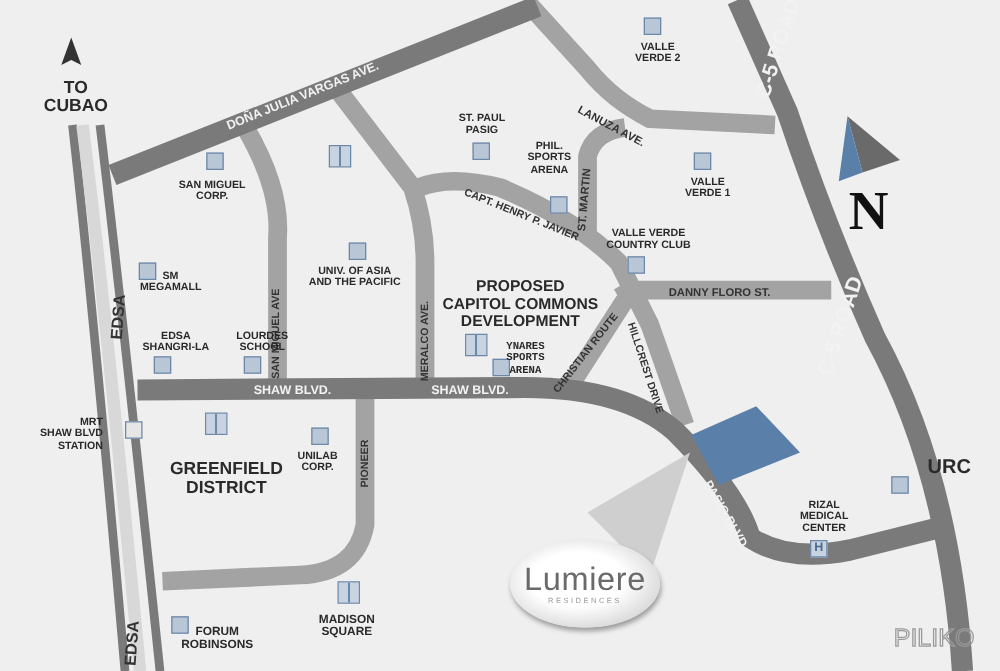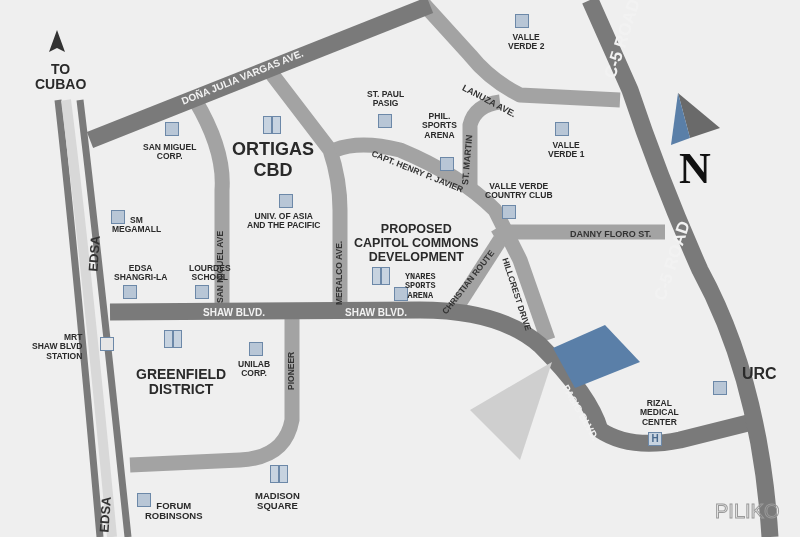--- a/index.html
+++ b/index.html
@@ -72,34 +72,30 @@
   </div>
 
   <div class="road-lbl" style="left:182px;top:96px;transform:rotate(-22deg);">DOÑA JULIA VARGAS AVE.</div>
   <div class="road-lbl big" style="left:610px;top:68px;transform:rotate(-72deg);">C-5 ROAD</div>
   <div class="road-lbl big" style="left:660px;top:290px;transform:rotate(-72deg);">C-5 ROAD</div>
   <div class="road-lbl" style="left:93px;top:264px;transform:rotate(-86deg);font-size:13px;color:#333;">EDSA</div>
   <div class="road-lbl" style="left:104px;top:525px;transform:rotate(-86deg);font-size:13px;color:#333;">EDSA</div>
   <div class="road-lbl" style="left:463px;top:82px;transform:rotate(28deg);color:#333;font-size:9px;">LANUZA AVE.</div>
   <div class="road-lbl" style="left:465px;top:180px;transform:rotate(-85deg);color:#333;font-size:9px;">ST. MARTIN</div>
   <div class="road-lbl" style="left:372px;top:148px;transform:rotate(22deg);color:#333;font-size:8.5px;">CAPT. HENRY P. JAVIER</div>
-  <div class="road-lbl" style="left:535px;top:229px;color:#333;font-size:9px;margin-left:35px;">DANNY FLORO ST.</div>
+  <div class="road-lbl" style="left:535px;top:229px;color:#333;font-size:9px;">DANNY FLORO ST.</div>
   <div class="road-lbl" style="left:444px;top:308px;transform:rotate(-52deg);color:#333;font-size:8.5px;">CHRISTIAN ROUTE</div>
   <div class="road-lbl" style="left:505px;top:253px;transform:rotate(72deg);color:#333;font-size:8.5px;">HILLCREST DRIVE</div>
   <div class="road-lbl" style="left:220px;top:298px;transform:rotate(-90deg);color:#333;font-size:8.5px;">SAN MIGUEL AVE</div>
   <div class="road-lbl" style="left:339px;top:300px;transform:rotate(-90deg);color:#333;font-size:8.5px;">MERALCO AVE.</div>
   <div class="road-lbl" style="left:203px;top:307px;">SHAW BLVD.</div>
   <div class="road-lbl" style="left:345px;top:307px;">SHAW BLVD.</div>
   <div class="road-lbl" style="left:291px;top:385px;transform:rotate(-90deg);color:#333;font-size:8.5px;">PIONEER</div>
   <div class="road-lbl" style="left:565px;top:380px;transform:rotate(60deg);">PASIG BLVD.</div>
 
-  <div class="lbl lg" style="left:232px;top:139px;">
-    <div>ORTIGAS</div>
-      <div>CBD</div>
-  </div>
   <div class="lbl md" style="left:136px;top:367px;">
     <div>GREENFIELD</div>
       <div>DISTRICT</div>
   </div>
   <div class="lbl" style="left:354px;top:223px;font-size:12.5px;">
     <div>PROPOSED</div>
       <div>CAPITOL COMMONS</div>
       <div>DEVELOPMENT</div>
   </div>
 
@@ -187,15 +183,19 @@
     </div>
   <div class="lbl sm" style="left:255px;top:491px;font-size:9.5px;">
       <div>MADISON</div>
       <div>SQUARE</div>
     </div>
   <div class="lbl sm" style="left:145px;top:501px;font-size:9.5px;">
       <div>FORUM</div>
       <div>ROBINSONS</div>
     </div>
 
+  <div class="lumiere">
+    <div class="lum-title">Lumiere</div>
+    <div class="lum-sub">RESIDENCES</div>
+  </div>
 
   <div class="watermark">PILIKO</div>
 </div>
 
 </body></html>

